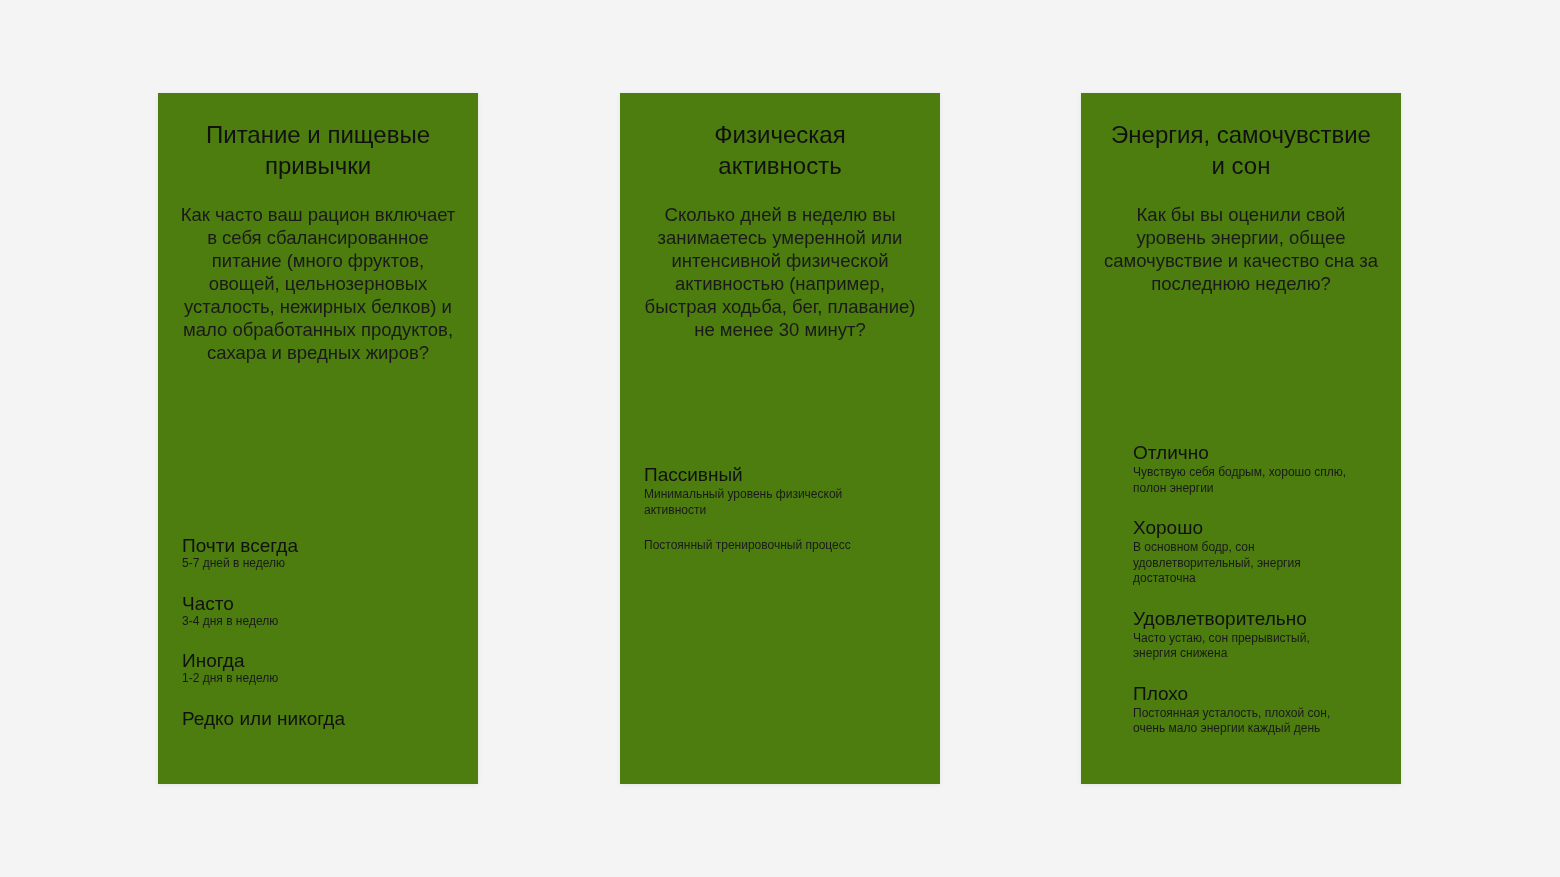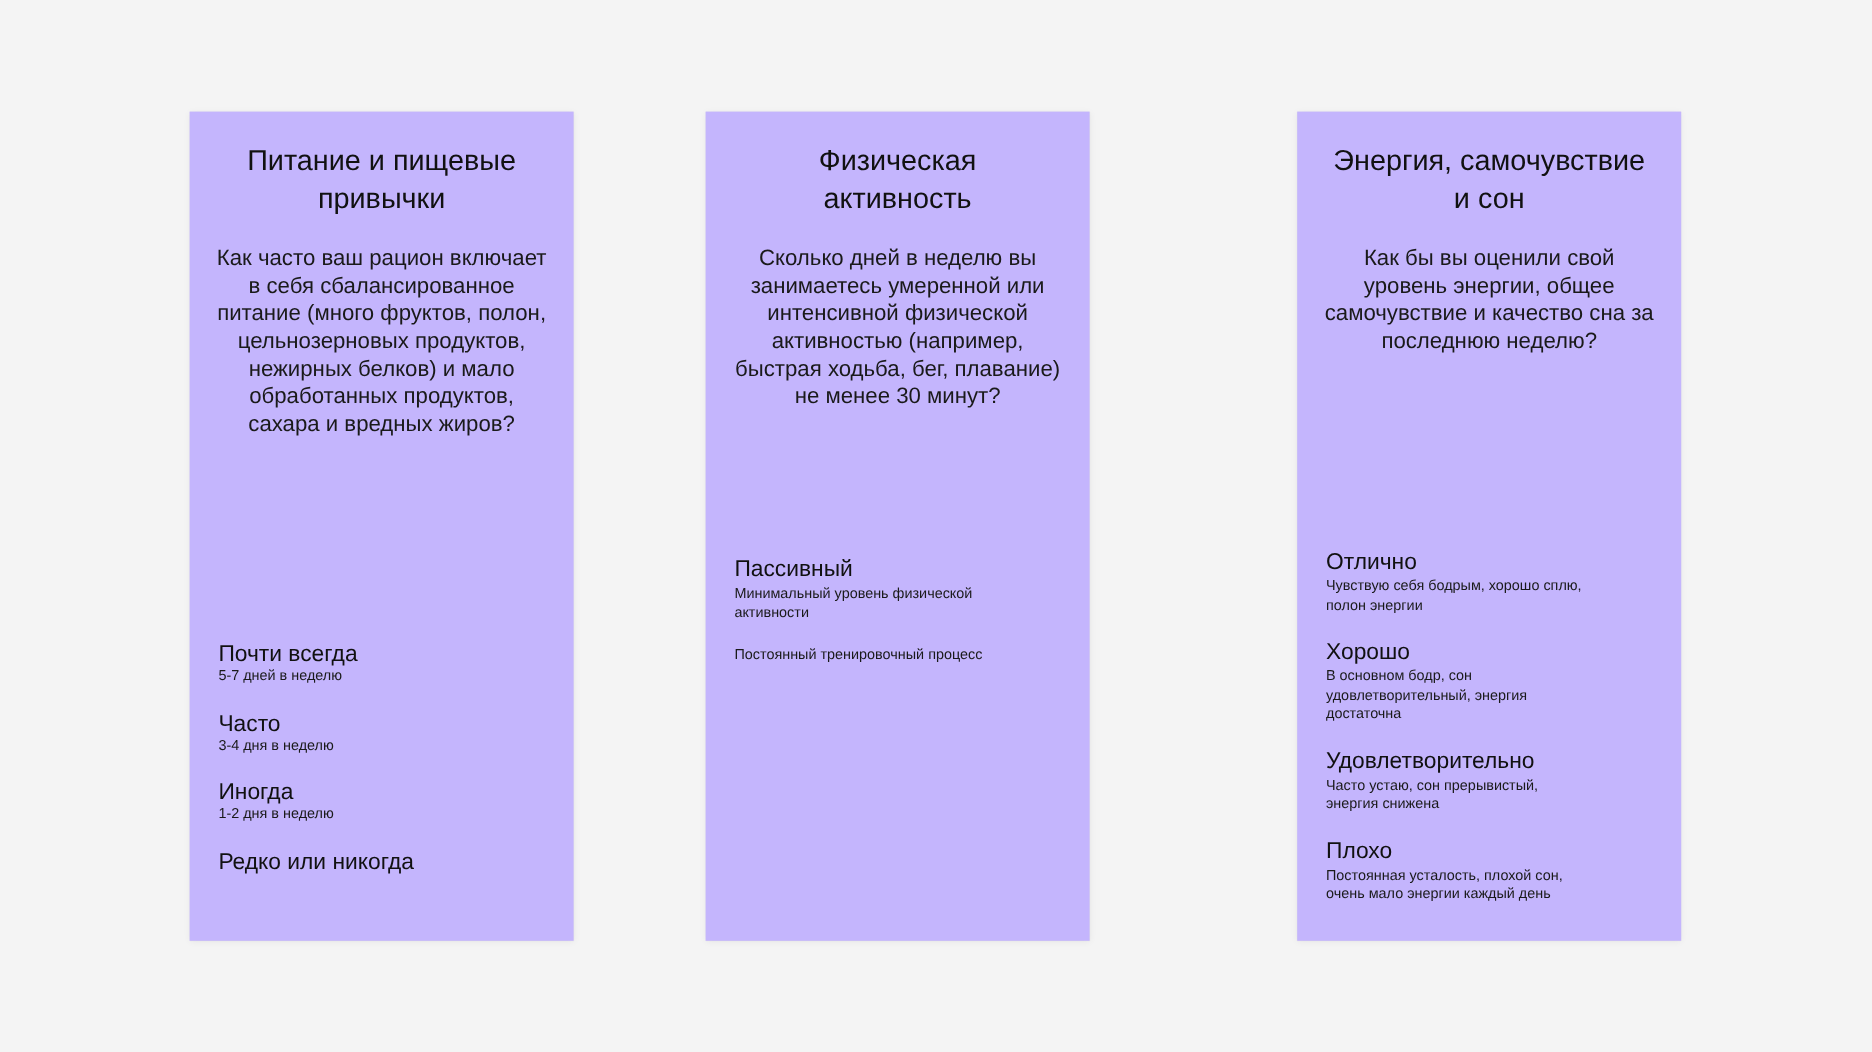--- a/index.html
+++ b/index.html
@@ -9,25 +9,25 @@
     font-family: "Liberation Sans", "DejaVu Sans", sans-serif;
     color: #111;
     position: relative;
     overflow: hidden;
   }
   .card {
     position: absolute;
     top: 93px;
     width: 320px;
     height: 691px;
-    background: #c4b5fd;
+    background: #4d7c0f;
     box-shadow: 0 1px 6px rgba(0,0,0,0.06), 0 0 1px rgba(0,0,0,0.05);
   }
   .card-1 { left: 158px; }
-  .card-2 { left: 588px; }
+  .card-2 { left: 620px; }
   .card-3 { left: 1081px; }
   .card-title {
     position: absolute;
     top: 26px;
     left: 20px; right: 20px;
     text-align: center;
     font-size: 24px;
     line-height: 31px;
     font-weight: 400;
     color: #111;
@@ -40,21 +40,21 @@
     font-size: 18.5px;
     line-height: 23px;
     color: #1a1a1a;
   }
   .options {
     position: absolute;
     left: 24px; right: 20px;
   }
   .card-1 .options { top: 441px; }
   .card-2 .options { top: 370px; }
-  .card-3 .options { top: 364px; }
+  .card-3 .options { top: 348px; margin-left: 28px; }
   .option {
     cursor: pointer;
   }
   .option-label {
     font-size: 19px;
     line-height: 24px;
     color: #111;
     display: block;
   }
   .option-desc {
@@ -69,21 +69,21 @@
   .card-2 .option { margin-bottom: 20px; }
   .card-2 .option-desc { max-width: 235px; }
   .card-3 .option { margin-bottom: 20px; }
   .card-3 .option-desc { max-width: 240px; }
 </style>
 </head>
 <body>
 
 <section class="card card-1">
   <h2 class="card-title" style="padding:0 14px;">Питание и пищевые привычки</h2>
-  <p class="card-question">Как часто ваш рацион включает в себя сбалансированное питание (много фруктов, полон, цельнозерновых продуктов, нежирных белков) и мало обработанных продуктов, сахара и вредных жиров?</p>
+  <p class="card-question">Как часто ваш рацион включает в себя сбалансированное питание (много фруктов, овощей, цельнозерновых усталость, нежирных белков) и мало обработанных продуктов, сахара и вредных жиров?</p>
   <div class="options">
     <div class="option">
       <span class="option-label">Почти всегда</span>
       <span class="option-desc">5-7 дней в неделю</span>
     </div>
     <div class="option">
       <span class="option-label">Часто</span>
       <span class="option-desc">3-4 дня в неделю</span>
     </div>
     <div class="option">

